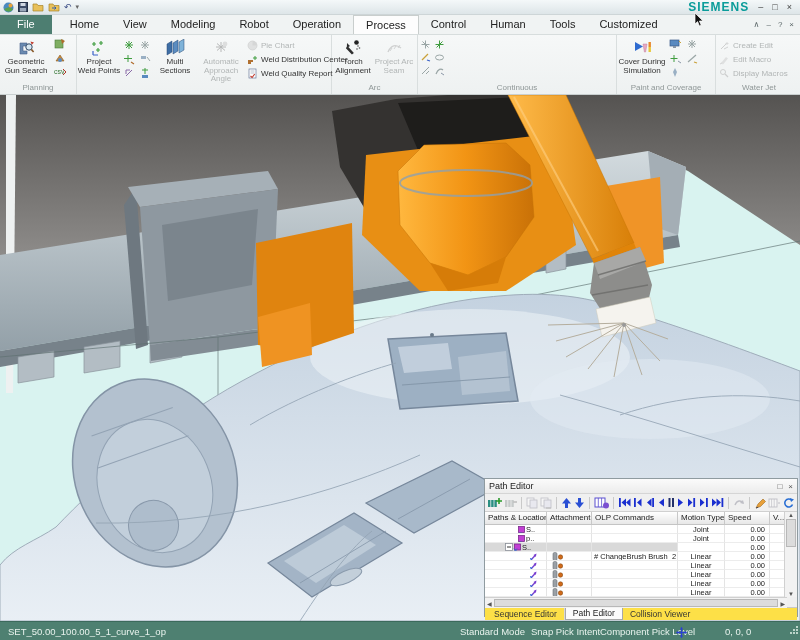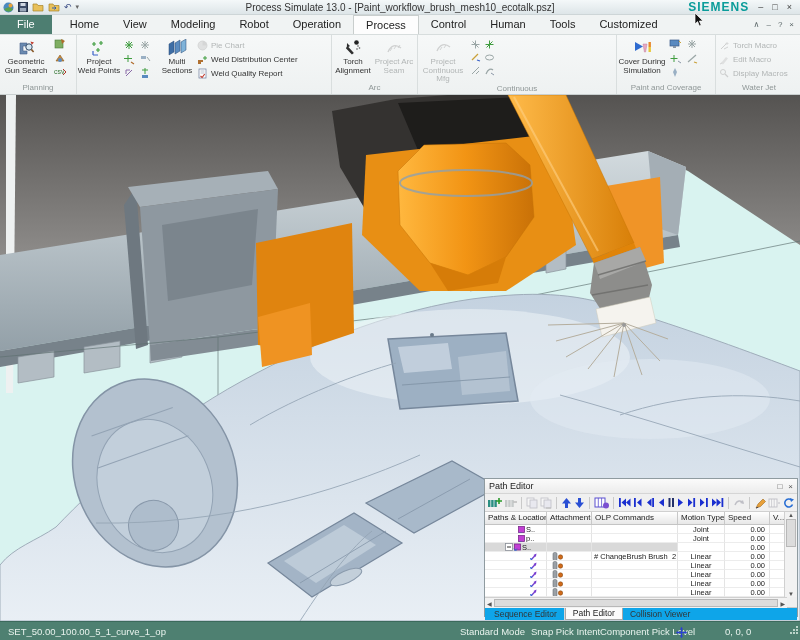--- a/index.html
+++ b/index.html
@@ -59,21 +59,21 @@
              display:flex;align-items:center;font-size:7.5px;color:#222;height:9px;box-sizing:border-box;}
   .pe-row .motion{justify-content:center;}
   .pe-row .speed{justify-content:flex-end;padding-right:4px;}
   .pe-row.sel .gray{background:#d9d9d9;}
   .vscroll{position:absolute;right:0;top:0;width:12px;height:85px;background:#f2f2f2;border-left:1px solid #d0d0d0;
            display:flex;flex-direction:column;align-items:center;font-size:6px;color:#555;}
   .vscroll .thumb{width:8px;height:26px;background:#dcdcdc;border:1px solid #b8b8b8;margin-top:1px;}
   .hscroll{position:absolute;left:0;top:85px;width:302px;height:10px;background:#f2f2f2;border-top:1px solid #d0d0d0;
            display:flex;align-items:center;font-size:6px;color:#555;}
   .hscroll .thumb{height:6px;background:#dcdcdc;border:1px solid #b8b8b8;flex:1;margin:0 2px;}
-  .pe-tabs{height:12px;background:#0ea5e9;border-top:1px solid #c9c9c9;display:flex;align-items:stretch;padding-left:2px;}
+  .pe-tabs{height:12px;background:#fde047;border-top:1px solid #c9c9c9;display:flex;align-items:stretch;padding-left:2px;}
   .pe-tab{font-size:8.5px;line-height:12px;padding:0 7px;color:#333;border-right:1px solid #d8d8d8;}
   .pe-tab.active{background:#fbfbfb;border:1px solid #a8a8a8;border-top:none;line-height:11px;color:#222;}
   
   .statusbar{height:22px;background:#4e8071;position:relative;font-size:9.5px;color:#e9f3ee;border-top:1px solid #3c6a5c;box-sizing:border-box;}
   .statusbar span{position:absolute;top:4px;white-space:nowrap;}
   .grip{position:absolute;right:2px;bottom:2px;}
   .cursor{position:absolute;left:694px;top:13px;z-index:60;}
 </style>
 </head>
 <body>
@@ -101,21 +101,20 @@
       </span>
     <span>
         <svg width="12" height="10">
           <path d="M1,2 h4 l1,1.5 h5 v5.5 h-10 z" fill="#e8c05a" stroke="#a8842a" stroke-width="0.7"></path>
           <path d="M4,6 h4 M6.5,4.5 L8,6 L6.5,7.5" stroke="#3060b0" stroke-width="1" fill="none"></path>
         </svg>
       </span>
     <span class="g">↶</span>
     <span class="g" style="color:#666;font-size:7px;">▾</span>
   </div>
-  <div class="win-title">Process Simulate 13.0 - [Paint_workflow_brush_mesh10_ecotalk.psz]</div>
   <div class="tb-right">
     <span class="brand">SIEMENS</span>
     <span class="winbtn">–</span>
     <span class="winbtn">□</span>
     <span class="winbtn">×</span>
   </div>
 </div>
 
 <div class="menubar">
   <span class="mtab file">File</span>
@@ -240,20 +239,31 @@
         <span class="ic">
             <svg width="20" height="18">
               <g stroke="#2a4a74" stroke-width="0.5">
                 <path d="M2,5 l5,-3 v11 l-5,3 z" fill="#3e6ea5"></path>
                 <path d="M8,4 l5,-3 v11 l-5,3 z" fill="#5b8cc0"></path>
                 <path d="M14,3 l5,-3 v11 l-5,3 z" fill="#7fb3d9"></path>
               </g>
             </svg>
           </span>
         <span class="lbl">Multi Sections</span>
+      </div>
+      <div class="bigbtn disabled" style="width:52px">
+        <span class="ic">
+            <svg width="18" height="18">
+              <g stroke="#b05a4a" stroke-width="1">
+                <path d="M9,3 v10 M4,8 h10 M5,4.5 l8,7 M13,4.5 l-8,7"></path>
+              </g>
+              <circle cx="13" cy="5" r="2.4" fill="#e8c05a"></circle>
+            </svg>
+          </span>
+        <span class="lbl">Automatic Approach Angle</span>
       </div>
       <div class="txtcol" style="width:106px">
         <div class="txtbtn disabled">
           <span>
               <svg width="11" height="11">
                 <circle cx="5.5" cy="5.5" r="4.5" fill="#c2c8c8" stroke="#9aa2a2" stroke-width="0.7"></circle>
                 <path d="M5.5,5.5 L5.5,1 A4.5,4.5 0 0 1 10,5.5 Z" fill="#aab2b2"></path>
               </svg>
             </span>
           <span>Pie Chart</span>
@@ -309,31 +319,20 @@
             </svg>
           </span>
         <span class="lbl">Project Arc Seam</span>
       </div>
     </div>
     <div class="glabel">Arc</div>
   </div>
 
   <div class="rgroup" style="width:198px">
     <div class="ritems">
-      <div class="bigbtn disabled" style="width:50px">
-        <span class="ic">
-            <svg width="18" height="18">
-              <path d="M3,12 C6,5 11,4 16,8" stroke="#9aa6a6" stroke-width="1.4" fill="none"></path>
-              <g stroke="#8a96a6" stroke-width="0.8">
-                <path d="M6,11 l2,-3 M10,9 l2,-3"></path>
-              </g>
-            </svg>
-          </span>
-        <span class="lbl">Project Continuous Mfg</span>
-      </div>
       <div class="minigrid" style="grid-template-columns:repeat(2,12px);width:26px">
         <span>
             <svg width="11" height="11">
               <g stroke="#9aa6a6" stroke-width="1">
                 <path d="M5.5,1.5 v8 M1.5,5.5 h8 M2.5,2.5 l6,6"></path>
               </g>
             </svg>
           </span>
         <span>
             <svg width="11" height="11">
@@ -428,21 +427,21 @@
       <div class="txtcol" style="width:86px;padding-left:3px">
         <div class="txtbtn disabled">
           <span>
               <svg width="11" height="11">
                 <g stroke="#9aa6a6" stroke-width="1">
                   <path d="M2,9 l6,-6 M5,9 l4,-2"></path>
                 </g>
                 <path d="M8,2 v3 M6.5,3.5 h3" stroke="#aab2b2" stroke-width="0.9"></path>
               </svg>
             </span>
-          <span>Torch Macro</span>
+          <span>Create Edit</span>
         </div>
         <div class="txtbtn disabled">
           <span>
               <svg width="11" height="11">
                 <path d="M2,9 l5,-6 2,1.5 -5,6 z" fill="#c2c8c8"></path>
                 <g stroke="#9aa6a6" stroke-width="0.9">
                   <path d="M1,10 l2,-1"></path>
                 </g>
               </svg>
             </span>

